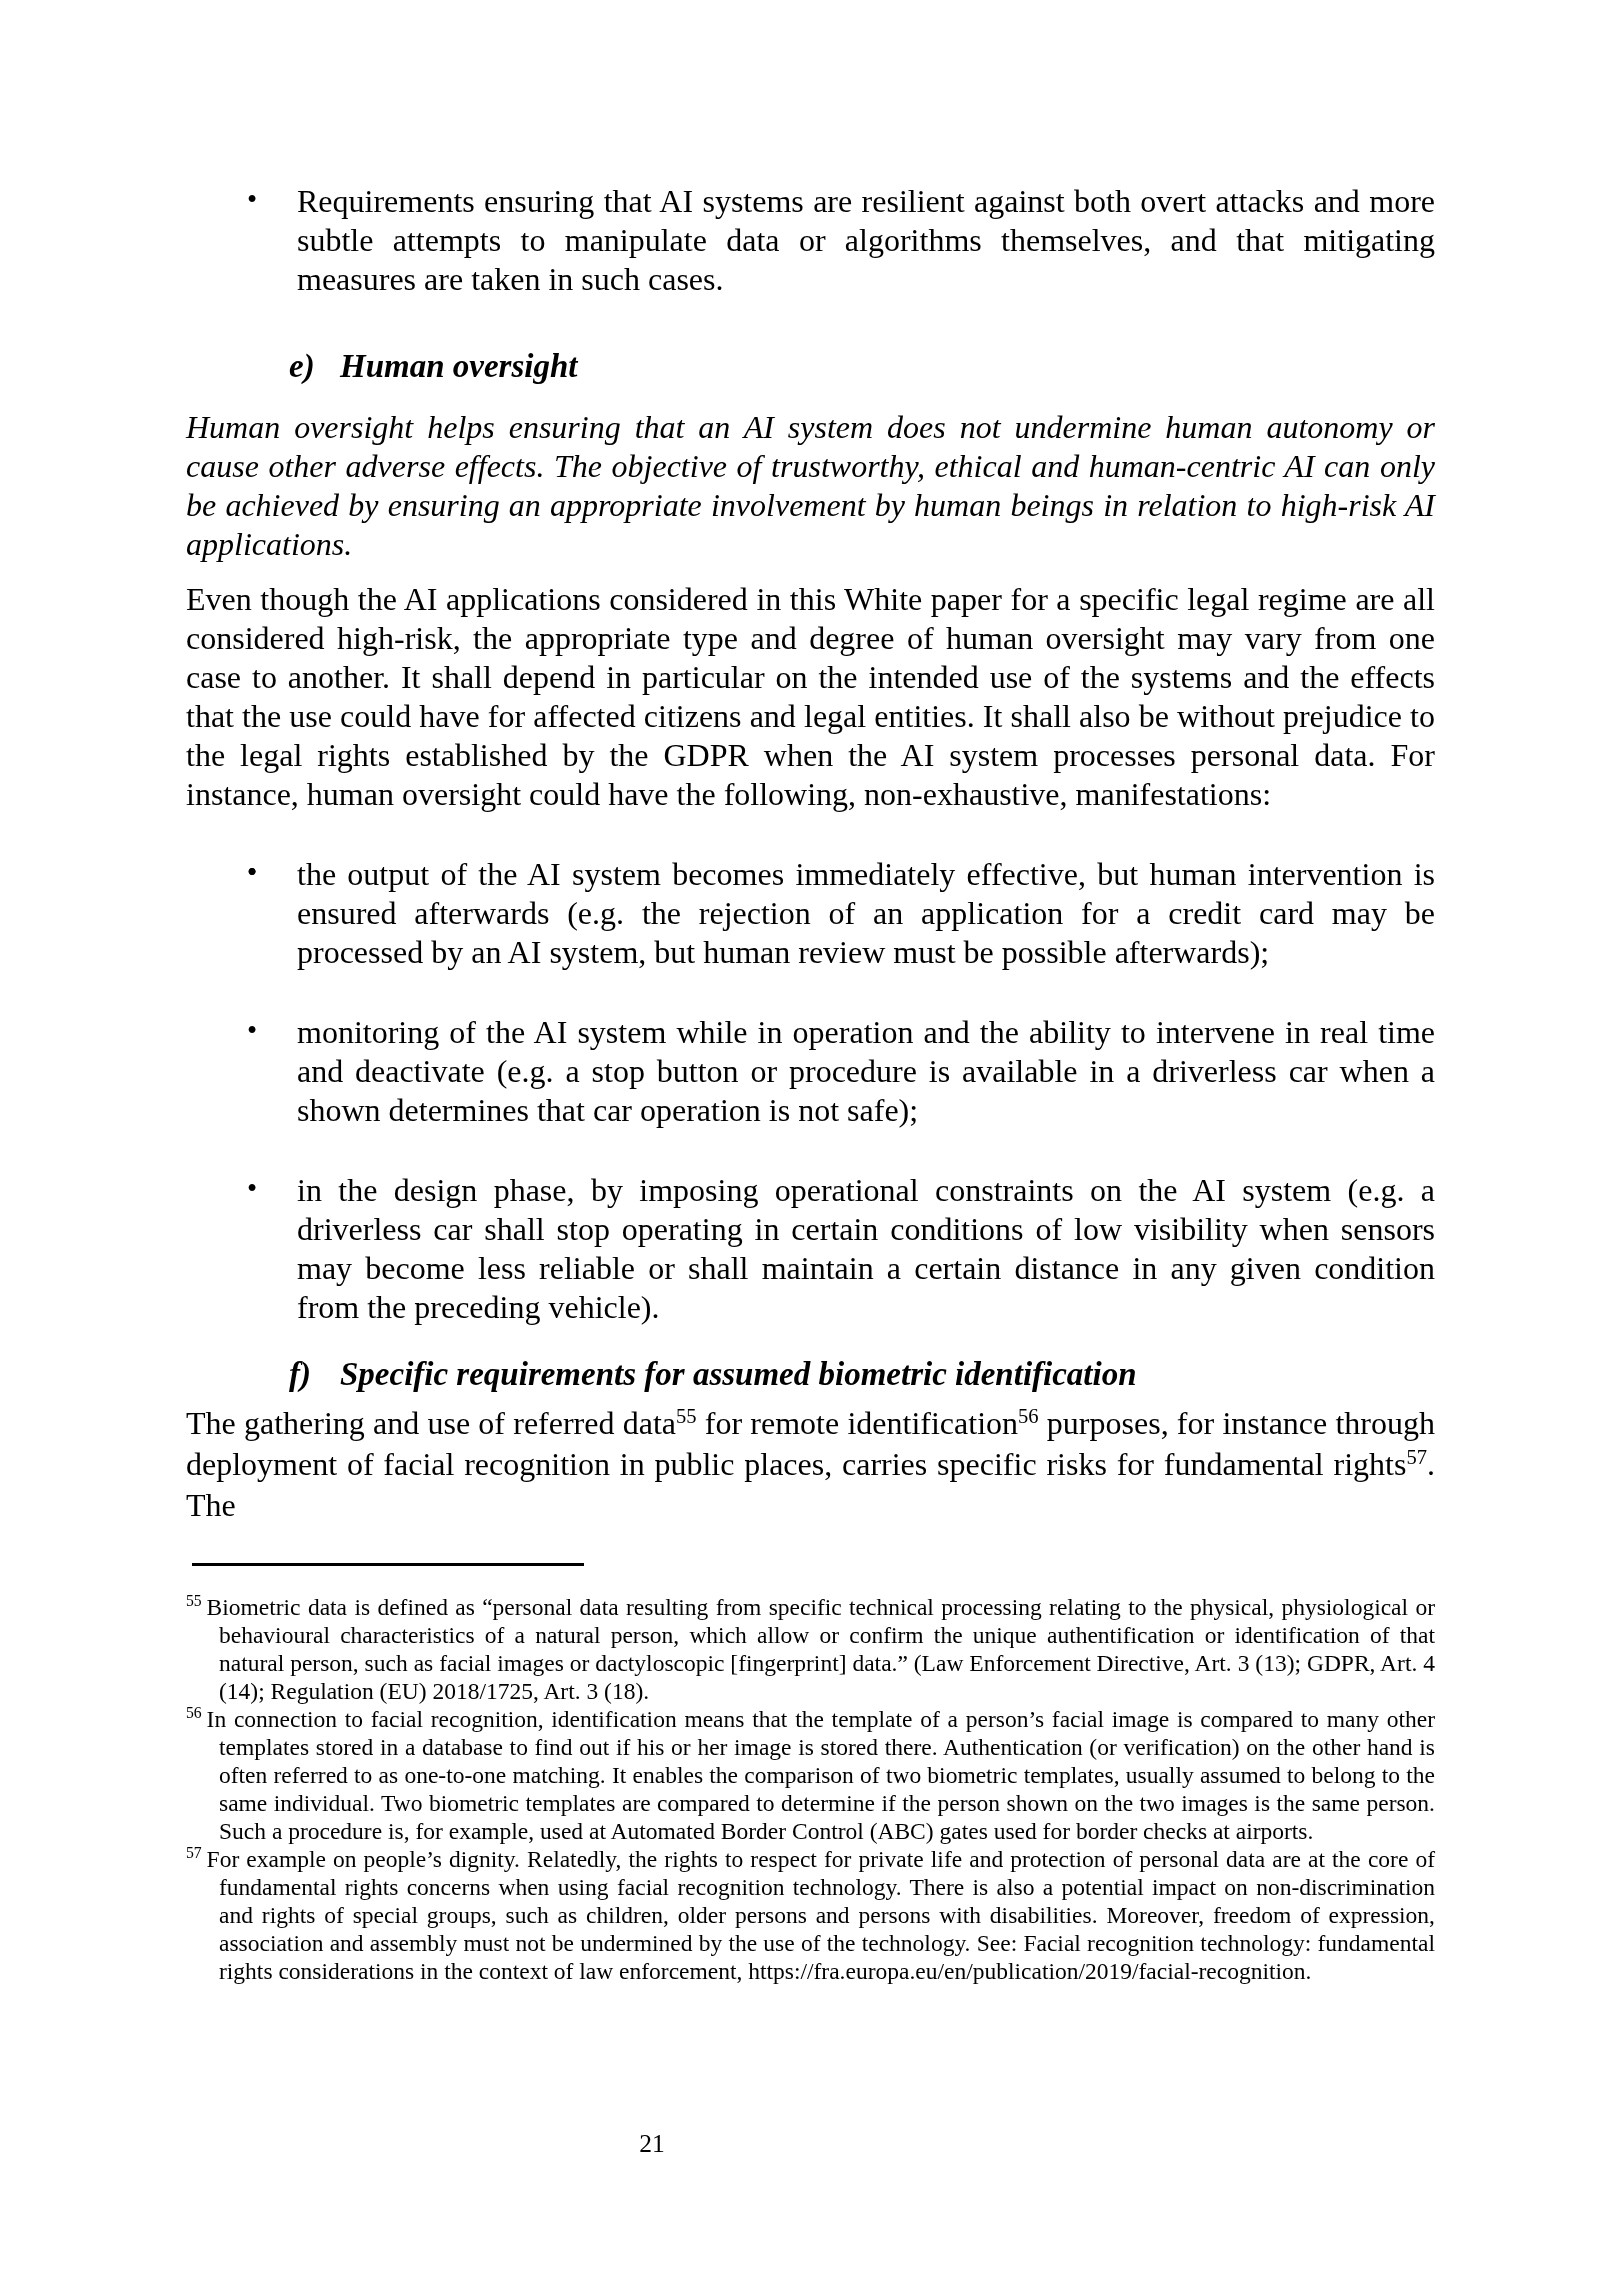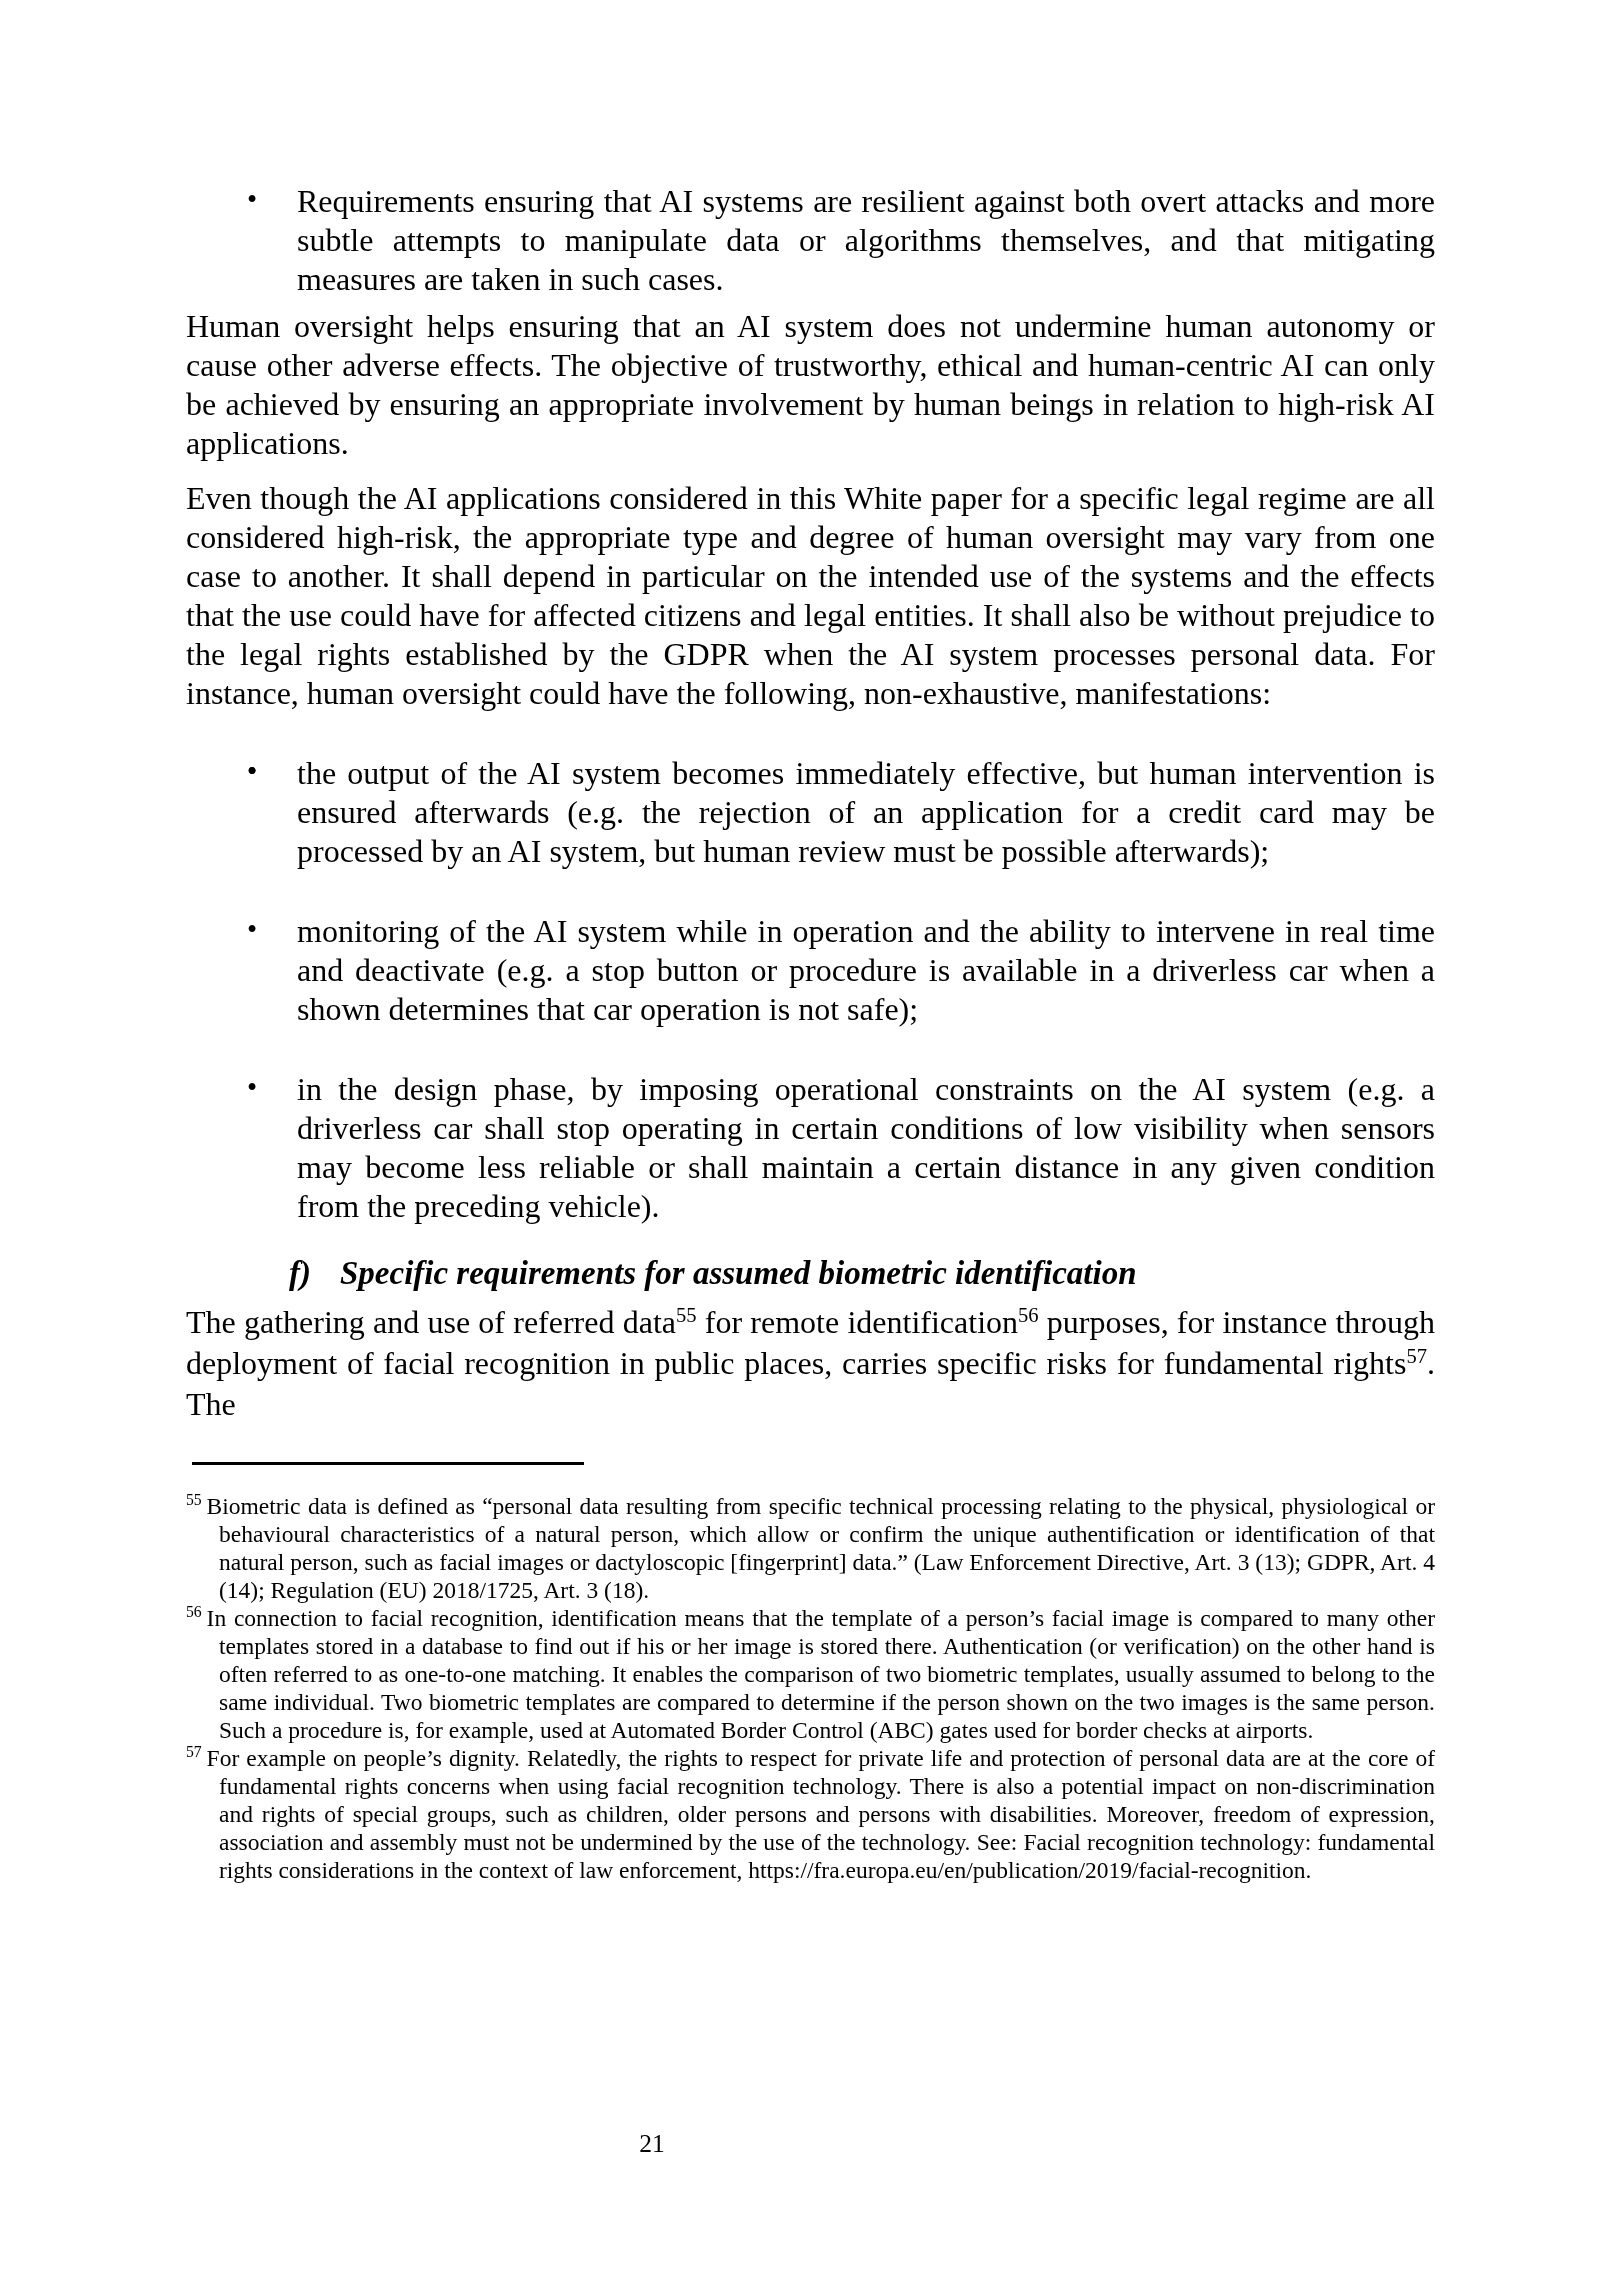--- a/index.html
+++ b/index.html
@@ -40,21 +40,21 @@
     font-size: 33px;
     font-weight: bold;
     font-style: italic;
     line-height: 41px;
     padding-left: 103px;
     text-align: left;
   }
   .h-label { display: inline-block; min-width: 51px; }
   .intro-bullet { margin-top: 0; }
   .heading-e { margin-top: 47px; }
-  .para-1 { margin-top: 8px; }
+  .para-1 { margin-top: 21px; font-style: italic; }
   .para-2 { margin-top: 16px; }
   .list-block { margin-top: 35px; }
   .heading-f { margin-top: 27.4px; }
   .para-3 { margin-top: 7.8px; line-height: 41px; text-align-last: justify; }
   .sup-ref {
     font-size: 20.6px;
     line-height: 0;
     position: relative;
     top: -0.55em;
   }
@@ -95,20 +95,23 @@
 </head>
 <body>
 
 <div class="page">
 
   <div class="body-text bullet-item intro-bullet">
     <span class="bullet-dot">•</span>
     <span>Requirements ensuring that AI systems are resilient against both overt attacks and more subtle attempts to manipulate data or algorithms themselves, and that mitigating measures are taken in such cases.</span>
   </div>
 
+  <div class="heading heading-e">
+    <span class="h-label">e)</span><span>Human oversight</span>
+  </div>
 
   <div class="body-text para-1">Human oversight helps ensuring that an AI system does not undermine human autonomy or cause other adverse effects. The objective of trustworthy, ethical and human-centric AI can only be achieved by ensuring an appropriate involvement by human beings in relation to high-risk AI applications.</div>
 
   <div class="body-text para-2">Even though the AI applications considered in this White paper for a specific legal regime are all considered high-risk, the appropriate type and degree of human oversight may vary from one case to another. It shall depend in particular on the intended use of the systems and the effects that the use could have for affected citizens and legal entities. It shall also be without prejudice to the legal rights established by the GDPR when the AI system processes personal data. For instance, human oversight could have the following, non-exhaustive, manifestations:</div>
 
   <div class="list-block">
     <div class="body-text bullet-item">
       <span class="bullet-dot">•</span>
     </div>
     <div class="body-text bullet-item">

